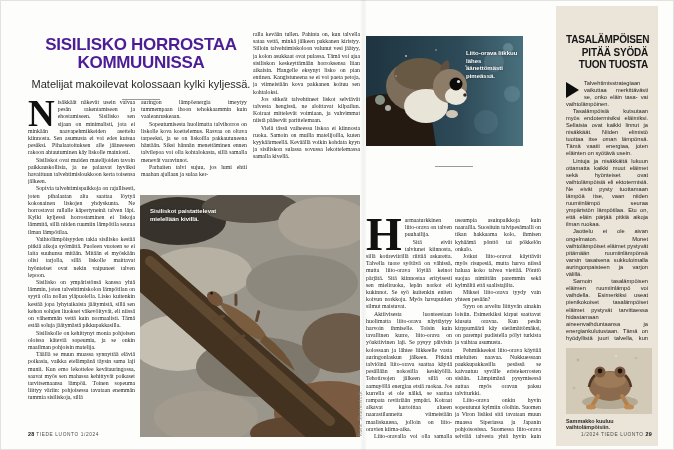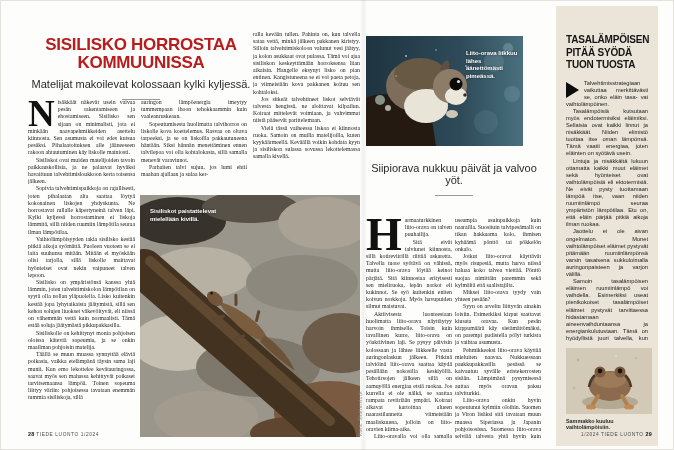--- a/index.html
+++ b/index.html
@@ -2,21 +2,21 @@
 <html lang="fi"><head>
 <meta charset="utf-8">
 <style>
   html,body{margin:0;padding:0;background:#ffffff;}
   .spread{position:relative;width:674px;height:450px;background:#fdfdfc;
     box-shadow:inset 0 0 0 1px #e4e2dc;overflow:hidden;
     font-family:"Liberation Serif",serif;color:#1c1c1c;}
   
   .headblock{position:absolute;text-align:center;}
   .headblock h1{margin:0;font-family:"Liberation Sans",sans-serif;font-weight:700;
-    letter-spacing:-0.3px;color:#b91c1c;line-height:1.08;}
+    letter-spacing:-0.3px;color:#4c1d95;line-height:1.08;}
   .hb-left{left:30px;top:36px;width:222px;}
   .hb-left h1{font-size:17px;}
   .hb-right{left:366px;top:157px;width:176px;}
   .hb-right h1{font-size:15.5px;}
   .subtitle{font-family:"Liberation Sans",sans-serif;font-size:11px;color:#2a2a2a;
     margin-top:5px;}
   .divider{width:38px;height:1px;background:#9a9a96;margin:9px auto 0 auto;}
   
   .col{position:absolute;overflow:hidden;font-size:5.8px;line-height:7.2px;
     text-align:justify;hyphens:auto;overflow-wrap:break-word;color:#232323;}
@@ -39,21 +39,21 @@
   .ph-frog{position:relative;width:86px;height:66px;margin:6px auto 0 auto;}
   .photocap{position:absolute;font-family:"Liberation Sans",sans-serif;
     font-weight:700;font-size:6px;line-height:7.5px;color:#ffffff;
     text-shadow:0 0 2px rgba(0,0,0,.65);}
   .cap-lizard{left:10px;top:13px;width:72px;}
   .cap-squirrel{left:100px;top:14px;width:52px;}
   
   .sidebar{position:absolute;left:556px;top:6px;width:102px;height:440px;
     background:#eae4d9;box-sizing:border-box;padding:28px 10px 8px 10px;
     font-family:"Liberation Sans",sans-serif;}
-  .sidebar h2{margin:0 0 8px 0;text-align:left;font-size:10px;line-height:1.25;
+  .sidebar h2{margin:0 0 8px 0;text-align:right;font-size:10px;line-height:1.25;
     letter-spacing:-0.2px;color:#151515;}
   .sb-body{font-size:5.7px;line-height:7.1px;text-align:justify;hyphens:auto;
     overflow-wrap:break-word;color:#222;height:262px;overflow:hidden;}
   .sb-body p{margin:0;}
   .sb-body p + p{text-indent:7px;}
   .tri{float:left;width:0;height:0;border-top:8px solid transparent;
     border-bottom:8px solid transparent;border-left:13px solid #0d0d0d;
     margin:2px 5px 1px 0;}
   .sb-caption{font-size:5.4px;font-weight:700;color:#2a2a2a;margin-top:4px;
     text-align:left;}
@@ -175,21 +175,20 @@
       <ellipse cx="86" cy="78" rx="6" ry="4" fill="#cfc6b6"></ellipse>
       <circle cx="40" cy="20" r="0.9" fill="#ffffff" opacity="0.7"></circle>
       <circle cx="70" cy="14" r="0.8" fill="#ffffff" opacity="0.6"></circle>
       <circle cx="100" cy="30" r="0.9" fill="#ffffff" opacity="0.5"></circle>
       <circle cx="30" cy="40" r="0.8" fill="#ffffff" opacity="0.5"></circle>
     </svg>
     <figcaption class="photocap cap-squirrel">Liito-orava liikkuu lähes äänettömästi pimeässä.</figcaption>
   </figure>
 
   <div class="headblock hb-right">
-    <div class="subtitle">Siipiorava nukkuu päivät ja valvoo yöt.</div>
     <div class="divider"></div>
   </div>
 
   <div class="col c1R">
     <span class="dropcap cap-h">H</span>
     <div>
         <p>armaaturkkinen liito-orava on talven puuhailija.</p>
         <p>Sitä eivät talviunet kiinnosta, sillä kotireviirillä riittää askaretta. Talvella tuore syötävä on vähissä, mutta liito-orava löytää keinot pärjätä. Sitä kiinnostaa erityisesti sen mieliruoka, lepän norkot eli kukinnot. Se syö kuitenkin eniten koivun norkkoja. Myös havupuiden silmut maistuvat.</p>
         <p>Aktiivisesta luonteestaan huolimatta liito-orava näyttäytyy harvoin ihmiselle. Toisin kuin tavallinen kurre, liito-orava on yöaktiivinen laji. Se pysyy päivisin kolossaan ja lähtee liikkeelle vasta auringonlaskun jälkeen. Pitkinä talviöinä liito-orava saattaa käydä pesällään nokosilla keskiyöllä. Tehotirsojen jälkeen sillä on aamuyöllä energiaa etsiä ruokaa. Jos kurrella ei ole nälkä, se saattaa rampata reviiriään ympäri. Koiraat alkavat kartoittaa alueen naarastilannetta viimeistään maaliskuussa, jolloin on liito-oravien kiima-aika.</p>
         <p>Liito-oravalla voi olla samalla reviirillä useita pesiä. Yleensä koirailla on</p>

